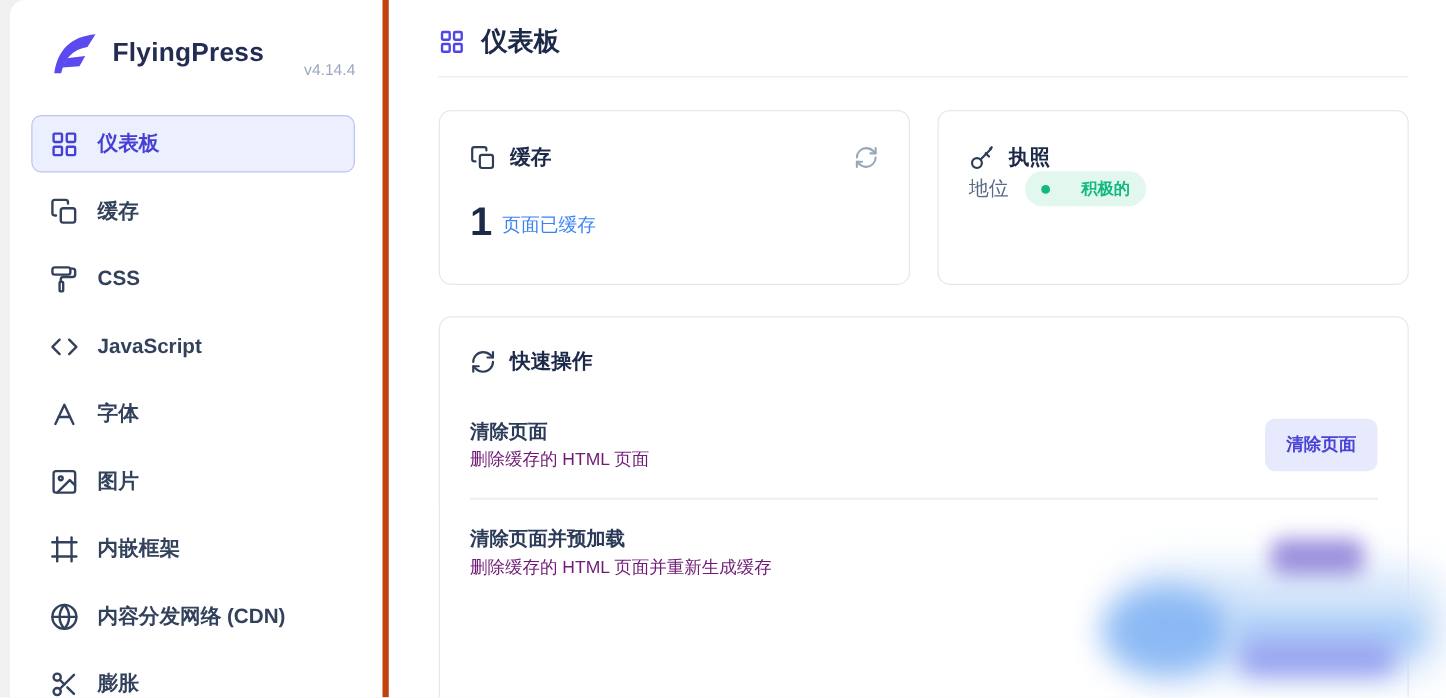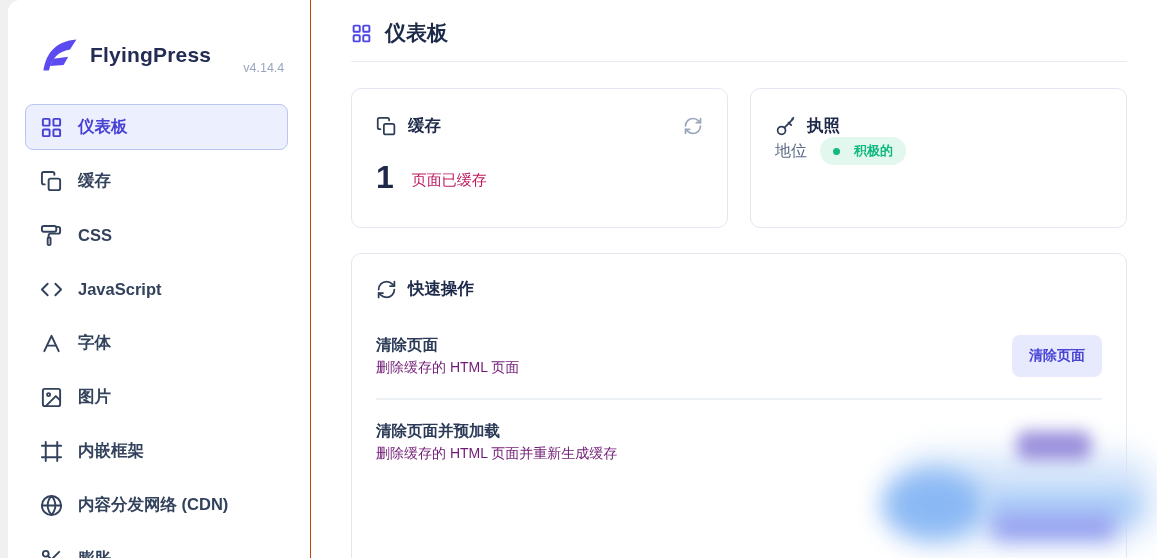--- a/index.html
+++ b/index.html
@@ -1,21 +1,21 @@
 <!DOCTYPE html>
 <html><head>
 <meta charset="utf-8">
 <style>
   html,body{margin:0;padding:0;}
   body{font-family:"Liberation Sans",sans-serif;-webkit-font-smoothing:antialiased;}
   .stage{position:relative;width:1157px;height:558px;background:#f0f0f1;overflow:hidden;}
   .app{position:absolute;left:8px;top:0;right:0;bottom:0;background:#fff;border-top-left-radius:12px;display:flex;}
 
   
-  .sidebar{width:303px;flex:0 0 303px;box-sizing:border-box;border-right:1px solid #c2410c;padding:32px 22px 0 17px;}
+  .sidebar{width:303px;flex:0 0 303px;box-sizing:border-box;border-right:5px solid #c2410c;padding:20px 22px 0 17px;}
   .logo-row{display:flex;align-items:center;height:46px;padding-left:12px;}
   .logo-svg{width:44px;height:44px;flex:0 0 44px;}
   .app-name{font-size:21px;font-weight:700;color:#232c53;margin-left:9px;letter-spacing:.2px;}
   .version{font-size:12.5px;color:#9aa7bf;margin-left:32px;align-self:flex-end;padding-bottom:3px;}
   .nav{margin-top:26px;}
   .nav-item{display:flex;align-items:center;gap:15px;height:46px;padding:0 14px;margin-bottom:8px;border:1px solid transparent;border-radius:8px;color:#33425c;font-size:16.5px;font-weight:600;cursor:pointer;box-sizing:border-box;}
   .nav-item svg{width:23px;height:23px;flex:0 0 23px;}
   .nav-item.active{background:#eceffd;border-color:#bcc5f2;color:#4740d4;}
 
   
@@ -28,24 +28,24 @@
   .cards-row{display:grid;grid-template-columns:1fr 1fr;gap:22px;margin-top:26px;}
   .card{border:1px solid #e3e8f0;border-radius:10px;background:#fff;box-sizing:border-box;}
   .stat-card{height:140px;padding:26px 24px;}
   .card-title-row{display:flex;align-items:center;gap:11px;}
   .card-title-row .t-icon{width:21px;height:21px;color:#2e3c58;}
   .card-title{font-size:16.5px;font-weight:700;color:#1c2948;}
   .refresh-btn{margin-left:auto;color:#9aa7bb;cursor:pointer;display:flex;align-items:center;}
   .refresh-btn svg{width:20px;height:20px;}
   .stat-row{margin-top:24px;display:flex;align-items:center;}
   .big-number{font-size:32px;font-weight:700;color:#1c2948;line-height:1;}
-  .stat-label{font-size:15px;color:#be185d;margin-left:18px;padding-top:6px;}
+  .stat-label{font-size:15px;color:#3b82f6;margin-left:8px;padding-top:6px;}
   .status-row{display:flex;align-items:center;gap:13px;}
   .status-label{font-size:16px;color:#5a6a85;}
-  .badge{display:inline-flex;align-items:center;gap:14px;background:#e2f7ee;color:#11b981;font-size:13px;font-weight:700;padding:5px 13px;border-radius:999px;}
+  .badge{display:inline-flex;align-items:center;gap:25px;background:#e2f7ee;color:#11b981;font-size:13px;font-weight:700;padding:5px 13px;border-radius:999px;}
   .badge-dot{width:7px;height:7px;border-radius:50%;background:#11b981;}
 
   .qa-card{margin-top:25px;padding:24px;height:420px;}
   .qa-row{display:flex;align-items:center;padding:21px 0;}
   .qa-rows{margin-top:14px;}
   .qa-item-title{font-size:15.5px;font-weight:600;color:#2a3a57;}
   .qa-item-desc{font-size:14px;color:#701a75;margin-top:3px;}
   .qa-btn{margin-left:auto;background:#e7eafc;color:#4a44d6;font-size:14px;font-weight:600;border:none;border-radius:8px;padding:12px 17px;cursor:pointer;font-family:inherit;}
   .qa-divider{height:1px;background:#edf0f5;}
 

